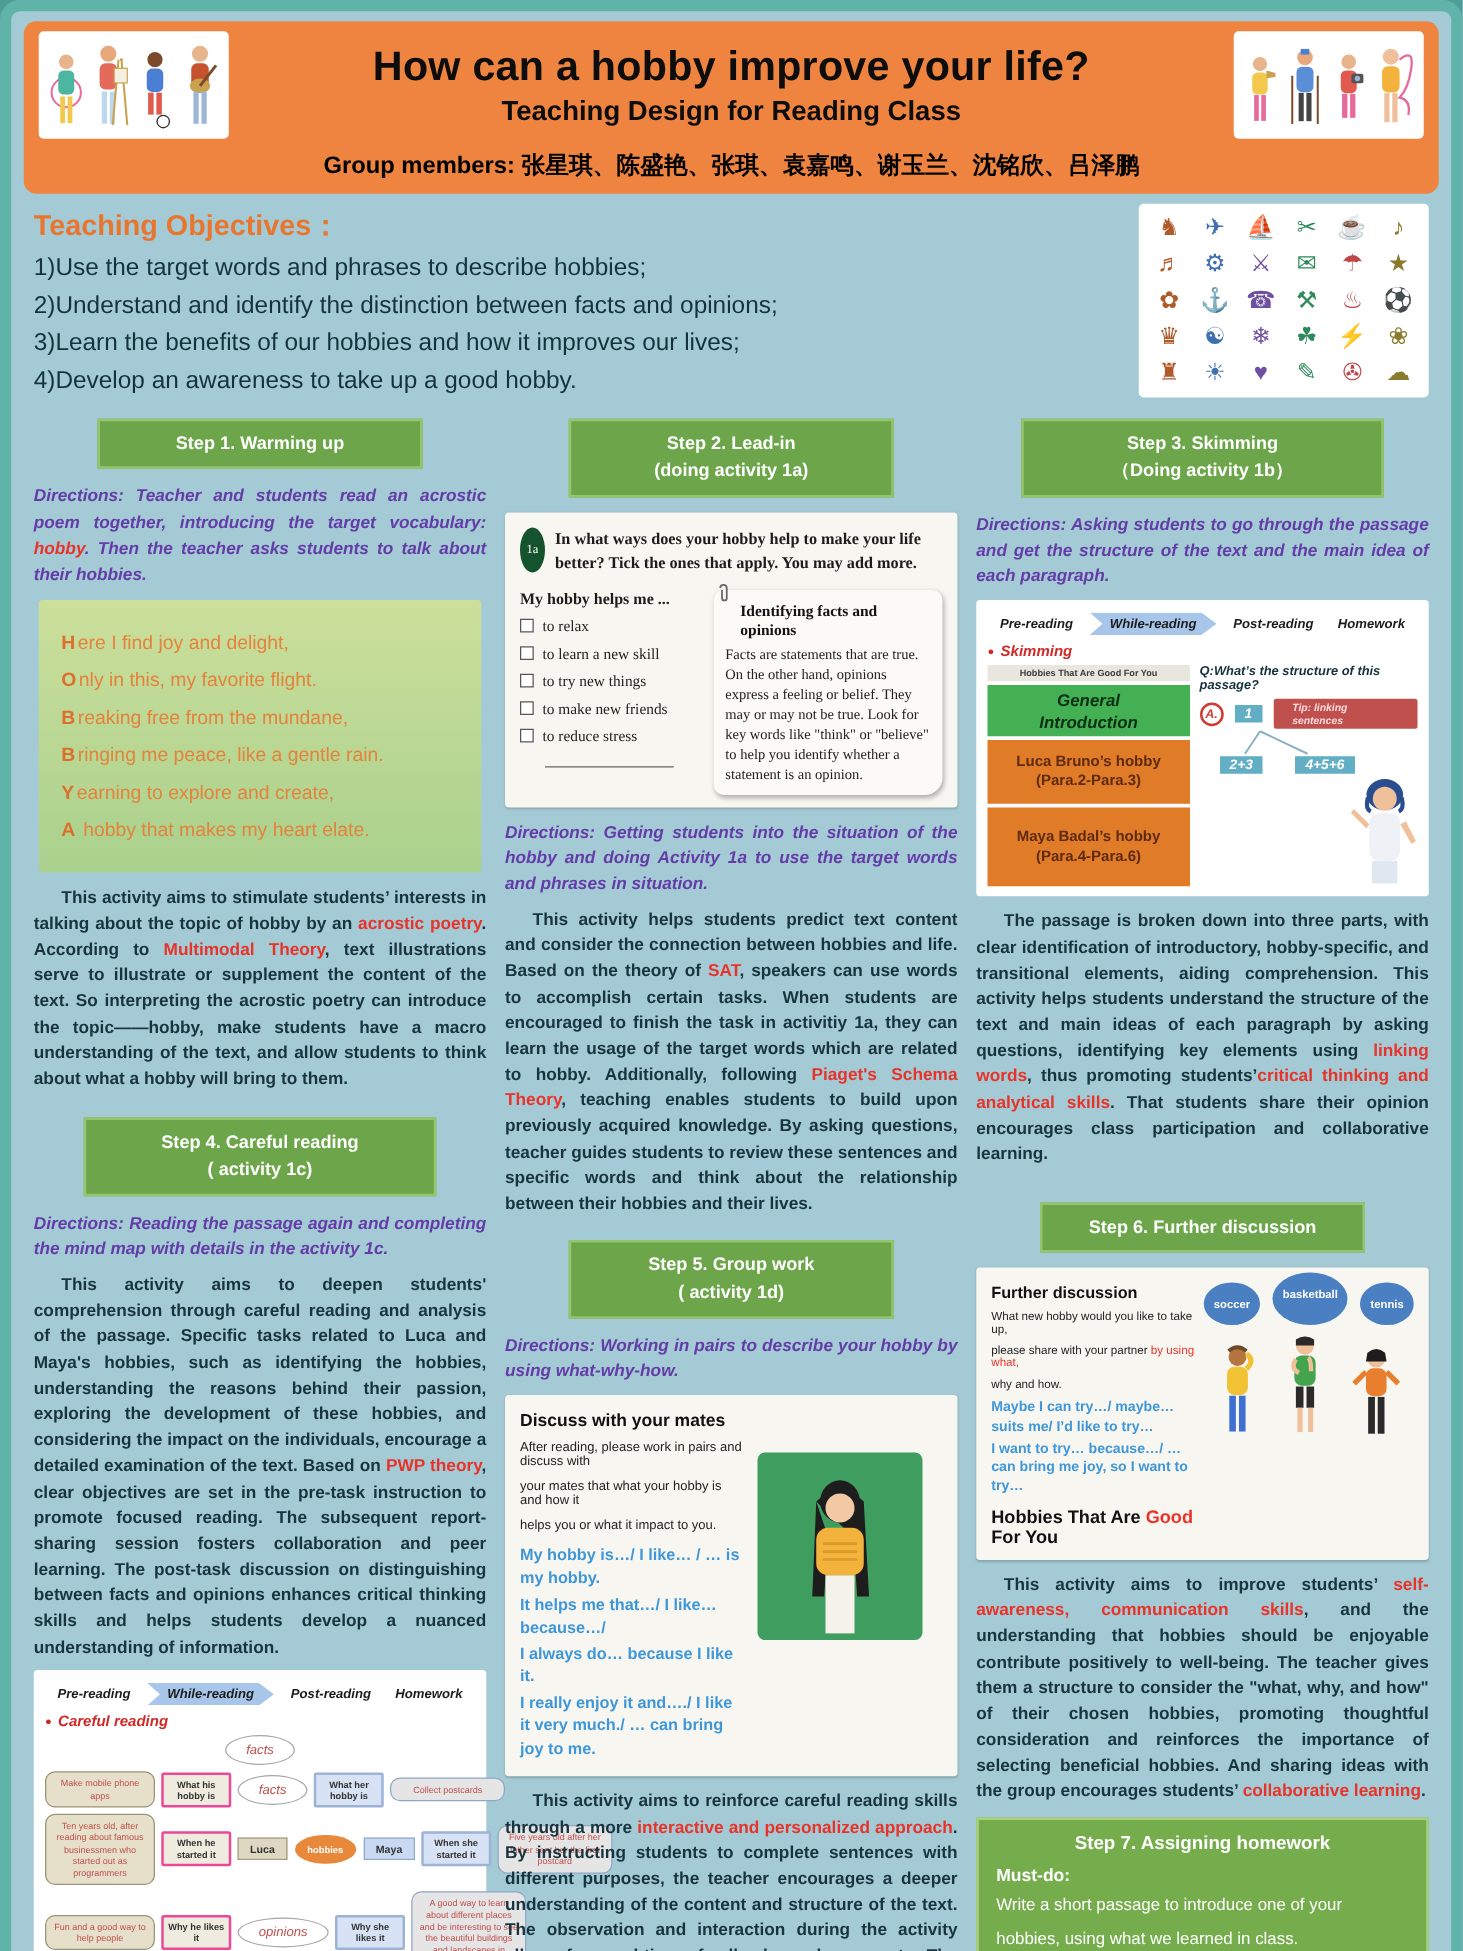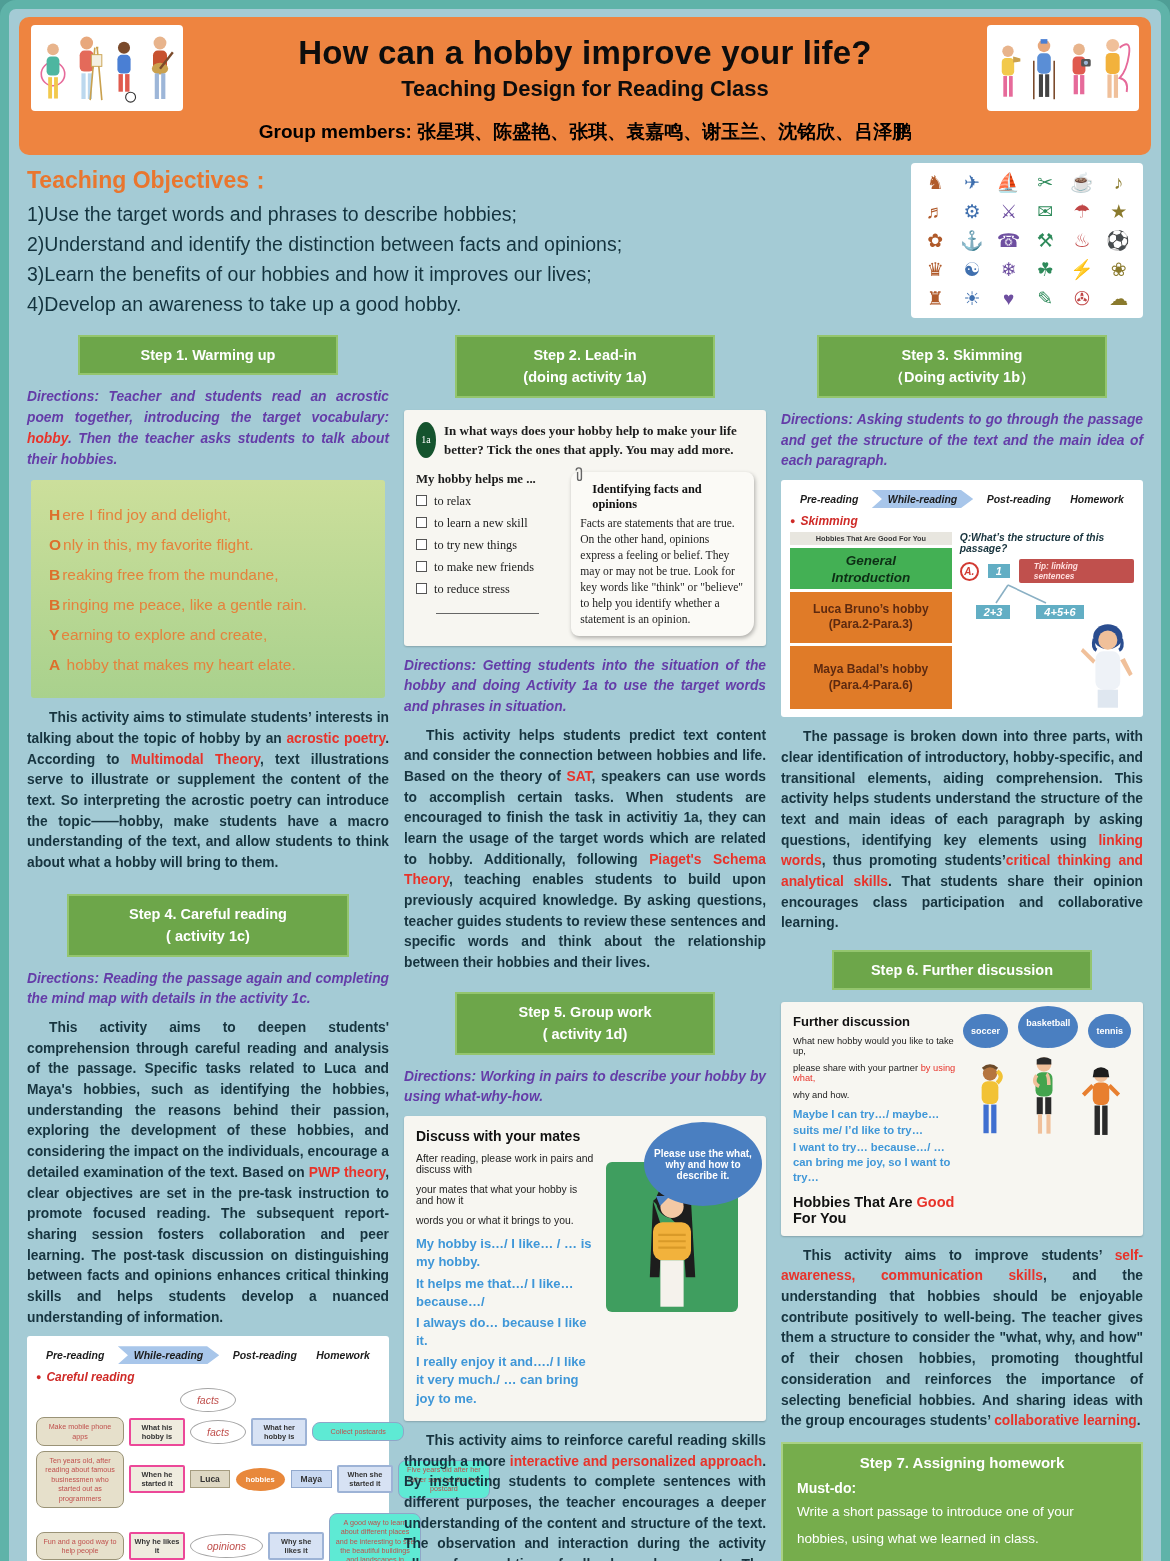--- a/index.html
+++ b/index.html
@@ -93,21 +93,21 @@
   .tip { background:#c0504d; color:#ffdede; font-size:8.3px; font-style:italic; font-weight:bold;
          padding:2px 15px; border-radius:2px; margin-left:auto; }
   .tree { margin:0 0 0 34px; display:block; }
   .tree-nodes { display:flex; gap:26px; margin-left:16px; }
   .skim-girl { position:absolute; right:-2px; bottom:-4px; }
 
   
   .mind-row { display:grid; grid-template-columns:88px 56px 1fr 56px 92px; gap:5px; align-items:center; margin:5px 0; }
   .m-box { border:1px solid #9a9377; background:#e6e0cb; border-radius:8px; color:#c0504d;
            font-size:7.2px; line-height:1.3; padding:4px 5px; text-align:center; }
-  .m-box.blue { background:#5eead4; border-color:#8fa6c8; }
+  .m-box.blue { background:#e5e5e5; border-color:#8fa6c8; }
   .m-lbl { background:#efecdf; border:2px solid #ec4899; color:#333; font-size:7.4px; font-weight:bold;
            text-align:center; padding:3px 2px; border-radius:2px; }
   .m-lbl.blue { background:#d7e2f4; border-color:#9db3d6; }
   .m-center { display:flex; align-items:center; justify-content:center; gap:6px; }
   .cloud { border:1.4px solid #a5a5a5; border-radius:50%; background:#fff; color:#c0504d;
            font-style:italic; font-size:10.5px; padding:5px 16px; display:inline-block; }
   .name-tag { background:#ded8c3; border:1px solid #a59d80; font-size:8.5px; font-weight:bold; padding:3px 9px; color:#333; }
   .name-tag.blue { background:#c9d9f2; border-color:#92a9cd; }
   .hob-ell { background:#e8883b; color:#fff; border-radius:50%; font-size:7.5px; font-weight:bold; padding:7px 10px; }
   .m-clouds-top { text-align:center; margin:2px 0; }
@@ -407,32 +407,31 @@
       <p class="directions">Directions: Working in pairs to describe your hobby by using what-why-how.</p>
 
       <div class="card">
         <div class="disc">
           <div class="disc-left">
             <div class="disc-title">Discuss with your mates</div>
             <div>
 
             <div class="disc-line">After reading, please work in pairs and discuss with</div>
                 <div class="disc-line">your mates that what your hobby is and how it</div>
-                <div class="disc-line">words you or what it brings to you.</div>
+                <div class="disc-line">helps you or what it impact to you.</div>
               </div>
             <div>
 
             <div class="frame-line">My hobby is…/ I like… / … is my hobby.</div>
                 <div class="frame-line">It helps me that…/ I like… because…/</div>
                 <div class="frame-line">I always do… because I like it.</div>
                 <div class="frame-line">I really enjoy it and…./ I like it very much./ … can bring joy to me.</div>
               </div>
           </div>
           <div class="disc-art">
-            <div class="sp-bubble">Please use the what, why and how to describe it.</div>
             <div class="green-bg">
               <svg width="96" height="132" viewBox="0 0 90 125">
                 <path d="M27 20 q18 -18 36 0 l4 72 h-9 l-3 -45 z" fill="#1d1d1d"></path>
                 <path d="M27 20 l-3 72 h9 l3 -45 z" fill="#1d1d1d"></path>
                 <ellipse cx="45" cy="20" rx="15" ry="16" fill="#1d1d1d"></ellipse>
                 <circle cx="45" cy="25" r="11" fill="#f3c9a5"></circle>
                 <rect x="27" y="40" width="36" height="36" rx="9" fill="#f2b23c"></rect>
                 <path d="M32 52 h26 M32 58 h26 M32 64 h26" stroke="#d99a28" stroke-width="2" fill="none"></path>
                 <rect x="34" y="76" width="22" height="44" fill="#f5f2ec"></rect>
               </svg>
@@ -505,21 +504,21 @@
                 <path d="M41 33 l8 14 l3 -2 l-7 -14z" fill="#f0c09a"></path>
                 <rect x="21" y="59" width="18" height="16" fill="#dfe7f0"></rect>
               </svg>
             </div>
           </div>
         </div>
       </div>
 
       <p class="body-text"><span>The passage is broken down into three parts, with clear identification of introductory, hobby-specific, and transitional elements, aiding comprehension. This activity helps students understand the structure of the text and main ideas of each paragraph by asking questions, identifying key elements using </span><span class="red">linking words</span><span>, thus promoting students’</span><span class="red">critical thinking and analytical skills</span><span>. That students share their opinion encourages class participation and collaborative learning.</span></p>
 
-      <div class="step-header" style="margin-top:16px;">Step 6. Further discussion</div>
+      <div class="step-header" style="margin-top:28px;">Step 6. Further discussion</div>
 
       <div class="card">
         <div class="fur">
           <div class="fur-left">
             <div class="fur-title">Further discussion</div>
             <div class="fur-line">What new hobby would you like to take up,</div>
             <div class="fur-line"><span>please share with your partner </span><span class="red">by using what,</span></div>
             <div class="fur-line red">why and how.</div>
             <div>
 

